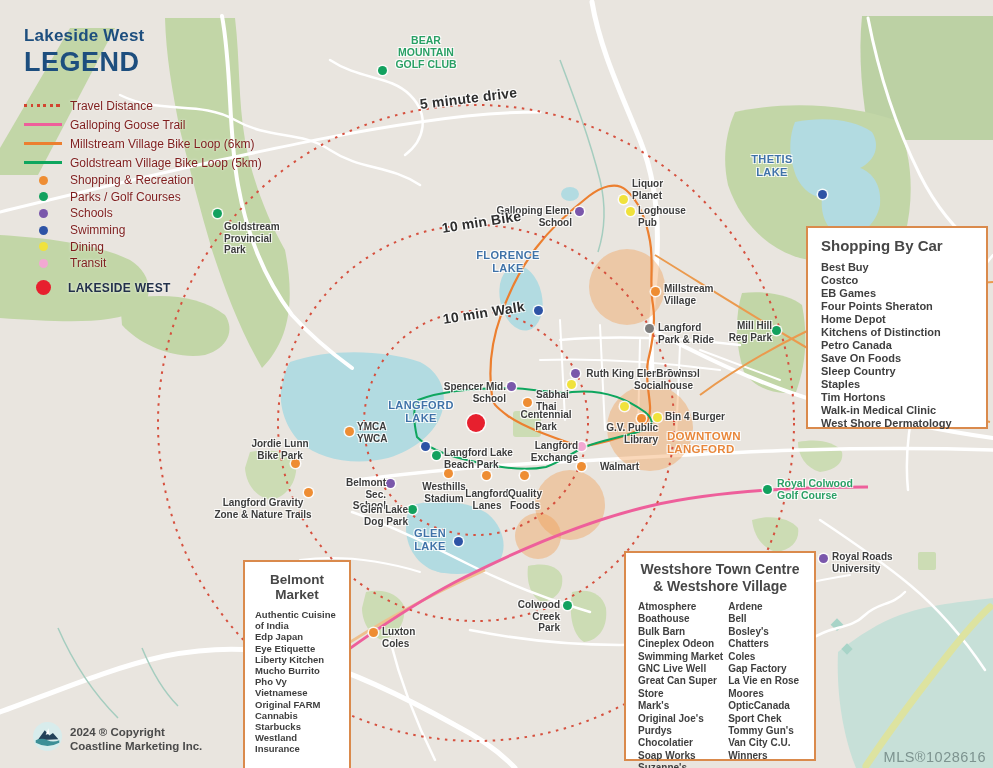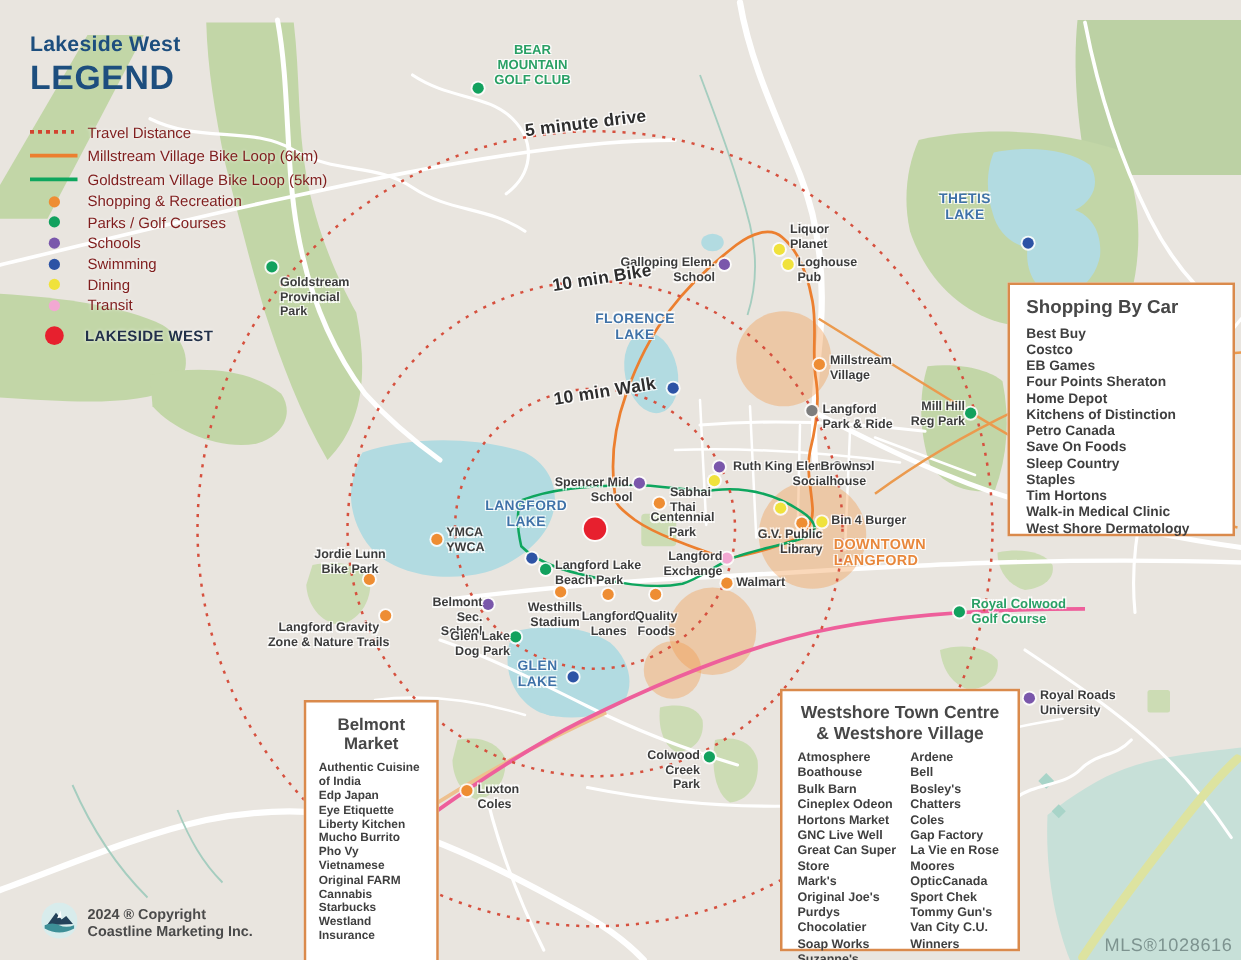--- a/index.html
+++ b/index.html
@@ -209,21 +209,21 @@
       <div class="lbl" style="left: 665px; top: 411px; width: 68px; text-align: left;">Bin 4 Burger</div>
       <span class="mdot" style="left: 636.5px; top: 413.5px; height: 9px; width: 9px; background: rgb(238, 141, 51);"></span>
       <div class="lbl" style="left: 600px; top: 422px; width: 58px; text-align: right;">G.V. Public
 Library</div>
       <div class="lbl downtown" style="left: 667px; top: 430px; width: 80px; text-align: left;">DOWNTOWN
 LANGFORD</div>
       <span class="mdot" style="left: 576.5px; top: 441.5px; height: 9px; width: 9px; background: rgb(242, 168, 210);"></span>
       <div class="lbl" style="left: 528px; top: 440px; width: 50px; text-align: right;">Langford
 Exchange</div>
       <span class="mdot" style="left: 576.5px; top: 461.5px; height: 9px; width: 9px; background: rgb(238, 141, 51);"></span>
-      <div class="lbl" style="left: 589px; top: 461px; width: 50px; text-align: left;">Walmart</div>
+      <div class="lbl" style="left: 589px; top: 461px; width: 50px; text-align: right;">Walmart</div>
       <div class="lbl lake" style="left: 385px; top: 399px; width: 72px; text-align: center;">LANGFORD
 LAKE</div>
       <span class="mdot" style="left: 467px; top: 414px; height: 18px; width: 18px; background: rgb(231, 32, 46);"></span>
       <span class="mdot" style="left: 344.5px; top: 426.5px; height: 9px; width: 9px; background: rgb(238, 141, 51);"></span>
       <div class="lbl" style="left: 357px; top: 421px; width: 40px; text-align: left;">YMCA
 YWCA</div>
       <span class="mdot" style="left: 420.5px; top: 441.5px; height: 9px; width: 9px; background: rgb(45, 83, 165);"></span>
       <span class="mdot" style="left: 431.5px; top: 450.5px; height: 9px; width: 9px; background: rgb(18, 161, 94);"></span>
       <div class="lbl" style="left: 444px; top: 447px; width: 70px; text-align: left;">Langford Lake
 Beach Park</div>
@@ -267,20 +267,24 @@
   <div class="legend">
     <div class="legend-title">Lakeside West</div>
     <div class="legend-heading">LEGEND</div>
     <div class="legend-lines">
 
     <div class="legend-row">
         <span class="swatch" style="background: repeating-linear-gradient(90deg, rgb(210, 68, 47) 0px, rgb(210, 68, 47) 3px, transparent 3px, transparent 6.5px);"></span>
         <span class="legend-label">Travel Distance</span>
       </div>
         <div class="legend-row">
+        <span class="swatch" style="background: rgb(238, 95, 155);"></span>
+        <span class="legend-label">Galloping Goose Trail</span>
+      </div>
+        <div class="legend-row">
         <span class="swatch" style="background: rgb(236, 127, 47);"></span>
         <span class="legend-label">Millstream Village Bike Loop (6km)</span>
       </div>
         <div class="legend-row">
         <span class="swatch" style="background: rgb(14, 166, 94);"></span>
         <span class="legend-label">Goldstream Village Bike Loop (5km)</span>
       </div>
       </div>
     <div class="legend-dots">
 
@@ -356,21 +360,21 @@
 
   <div class="box box-westshore">
     <div class="box-title">Westshore Town Centre &amp; Westshore Village</div>
     <div class="cols">
       <ul class="col1">
 
       <li>Atmosphere</li>
           <li>Boathouse</li>
           <li>Bulk Barn</li>
           <li>Cineplex Odeon</li>
-          <li>Hortons Market</li>
+          <li>Swimming Market</li>
           <li>GNC Live Well</li>
           <li>Great Can Super Store</li>
           <li>Mark's</li>
           <li>Original Joe's</li>
           <li>Purdys Chocolatier</li>
           <li>Soap Works</li>
           <li>Suzanne's</li>
         </ul>
       <ul class="col2">
 

